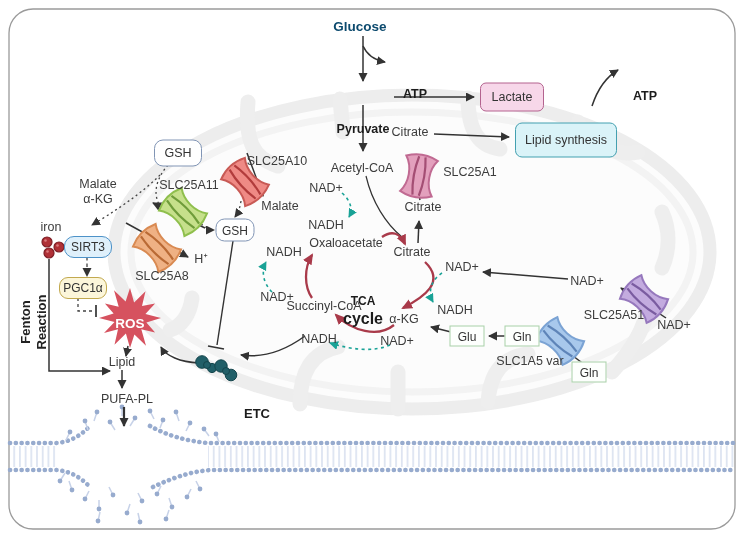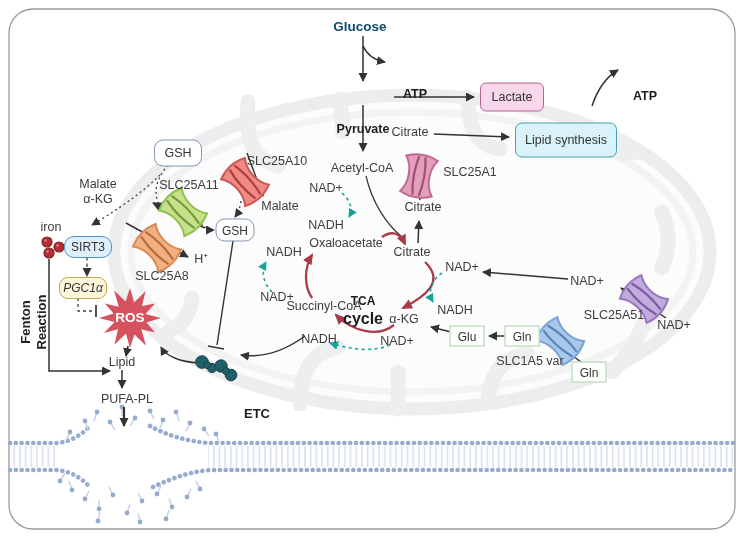--- a/index.html
+++ b/index.html
@@ -6,31 +6,31 @@
   #canvas{position:relative;width:744px;height:538px;background:#fff;overflow:hidden;
           font-family:"Liberation Sans",sans-serif;}
   #gfx{position:absolute;left:0;top:0;z-index:1;}
   .lb{position:absolute;transform:translate(-50%,-50%);font-size:12.5px;color:#3c3c3c;
       white-space:nowrap;z-index:3;line-height:1;}
   .bold{font-weight:bold;color:#1c1c1c;margin-top:32px;}
   .red-label{color:#0c4a6e;font-weight:bold;font-size:13.5px;text-align:center;}
   .ferro{font-size:21px;font-weight:bold;color:#c5343c;letter-spacing:.5px;}
   .vert{transform:translate(-50%,-50%) rotate(-90deg);text-align:center;font-weight:bold;
         color:#222;font-size:13px;line-height:1.2;}
-  .ros-text{color:#fff;font-weight:bold;font-size:13.5px;z-index:4;}
+  .ros-text{color:#fff;font-weight:bold;font-size:13.5px;z-index:4;margin-top:6px;}
   .box{position:absolute;transform:translate(-50%,-50%);display:flex;align-items:center;
        justify-content:center;font-size:12.5px;color:#333;z-index:3;background:#fff;
        border-radius:6px;line-height:1;}
   .bx-lactate{width:62px;height:27px;background:#f7d7e9;border:1.5px solid #b4638f;}
   .bx-lipid{width:100px;height:33px;background:#daf3f8;border:1.5px solid #43a0b0;border-radius:7px;text-align:center;}
   .bx-gsh{border:1.5px solid #8195b5;border-radius:9px;}
   .bx-gsh1{width:46px;height:25px;}
   .bx-gsh2{width:37px;height:21px;font-size:12px;}
   .bx-sirt3{width:46px;height:20px;background:#dff0fb;border:1.5px solid #4d92c8;border-radius:10px;font-size:12px;}
-  .bx-pgc1a{width:46px;height:20px;background:#fcf6da;border:1.5px solid #c2a94f;border-radius:9px;font-size:12px;font-style:italic;}
+  .bx-pgc1a{width:46px;height:20px;background:#fcf6da;border:1.5px solid #c2a94f;border-radius:9px;font-size:12px;}
   .bx-aa{width:33px;height:19px;background:#fdfffd;border:1.3px solid #a8cfa8;border-radius:0;font-size:12px;text-align:right;}
 </style>
 </head>
 <body>
 
 <div id="canvas">
 
 <svg id="gfx" width="744" height="538" viewBox="0 0 744 538">
   <defs>
     <marker id="mb" markerUnits="userSpaceOnUse" markerWidth="10" markerHeight="10" refX="8" refY="4.5" orient="auto">

